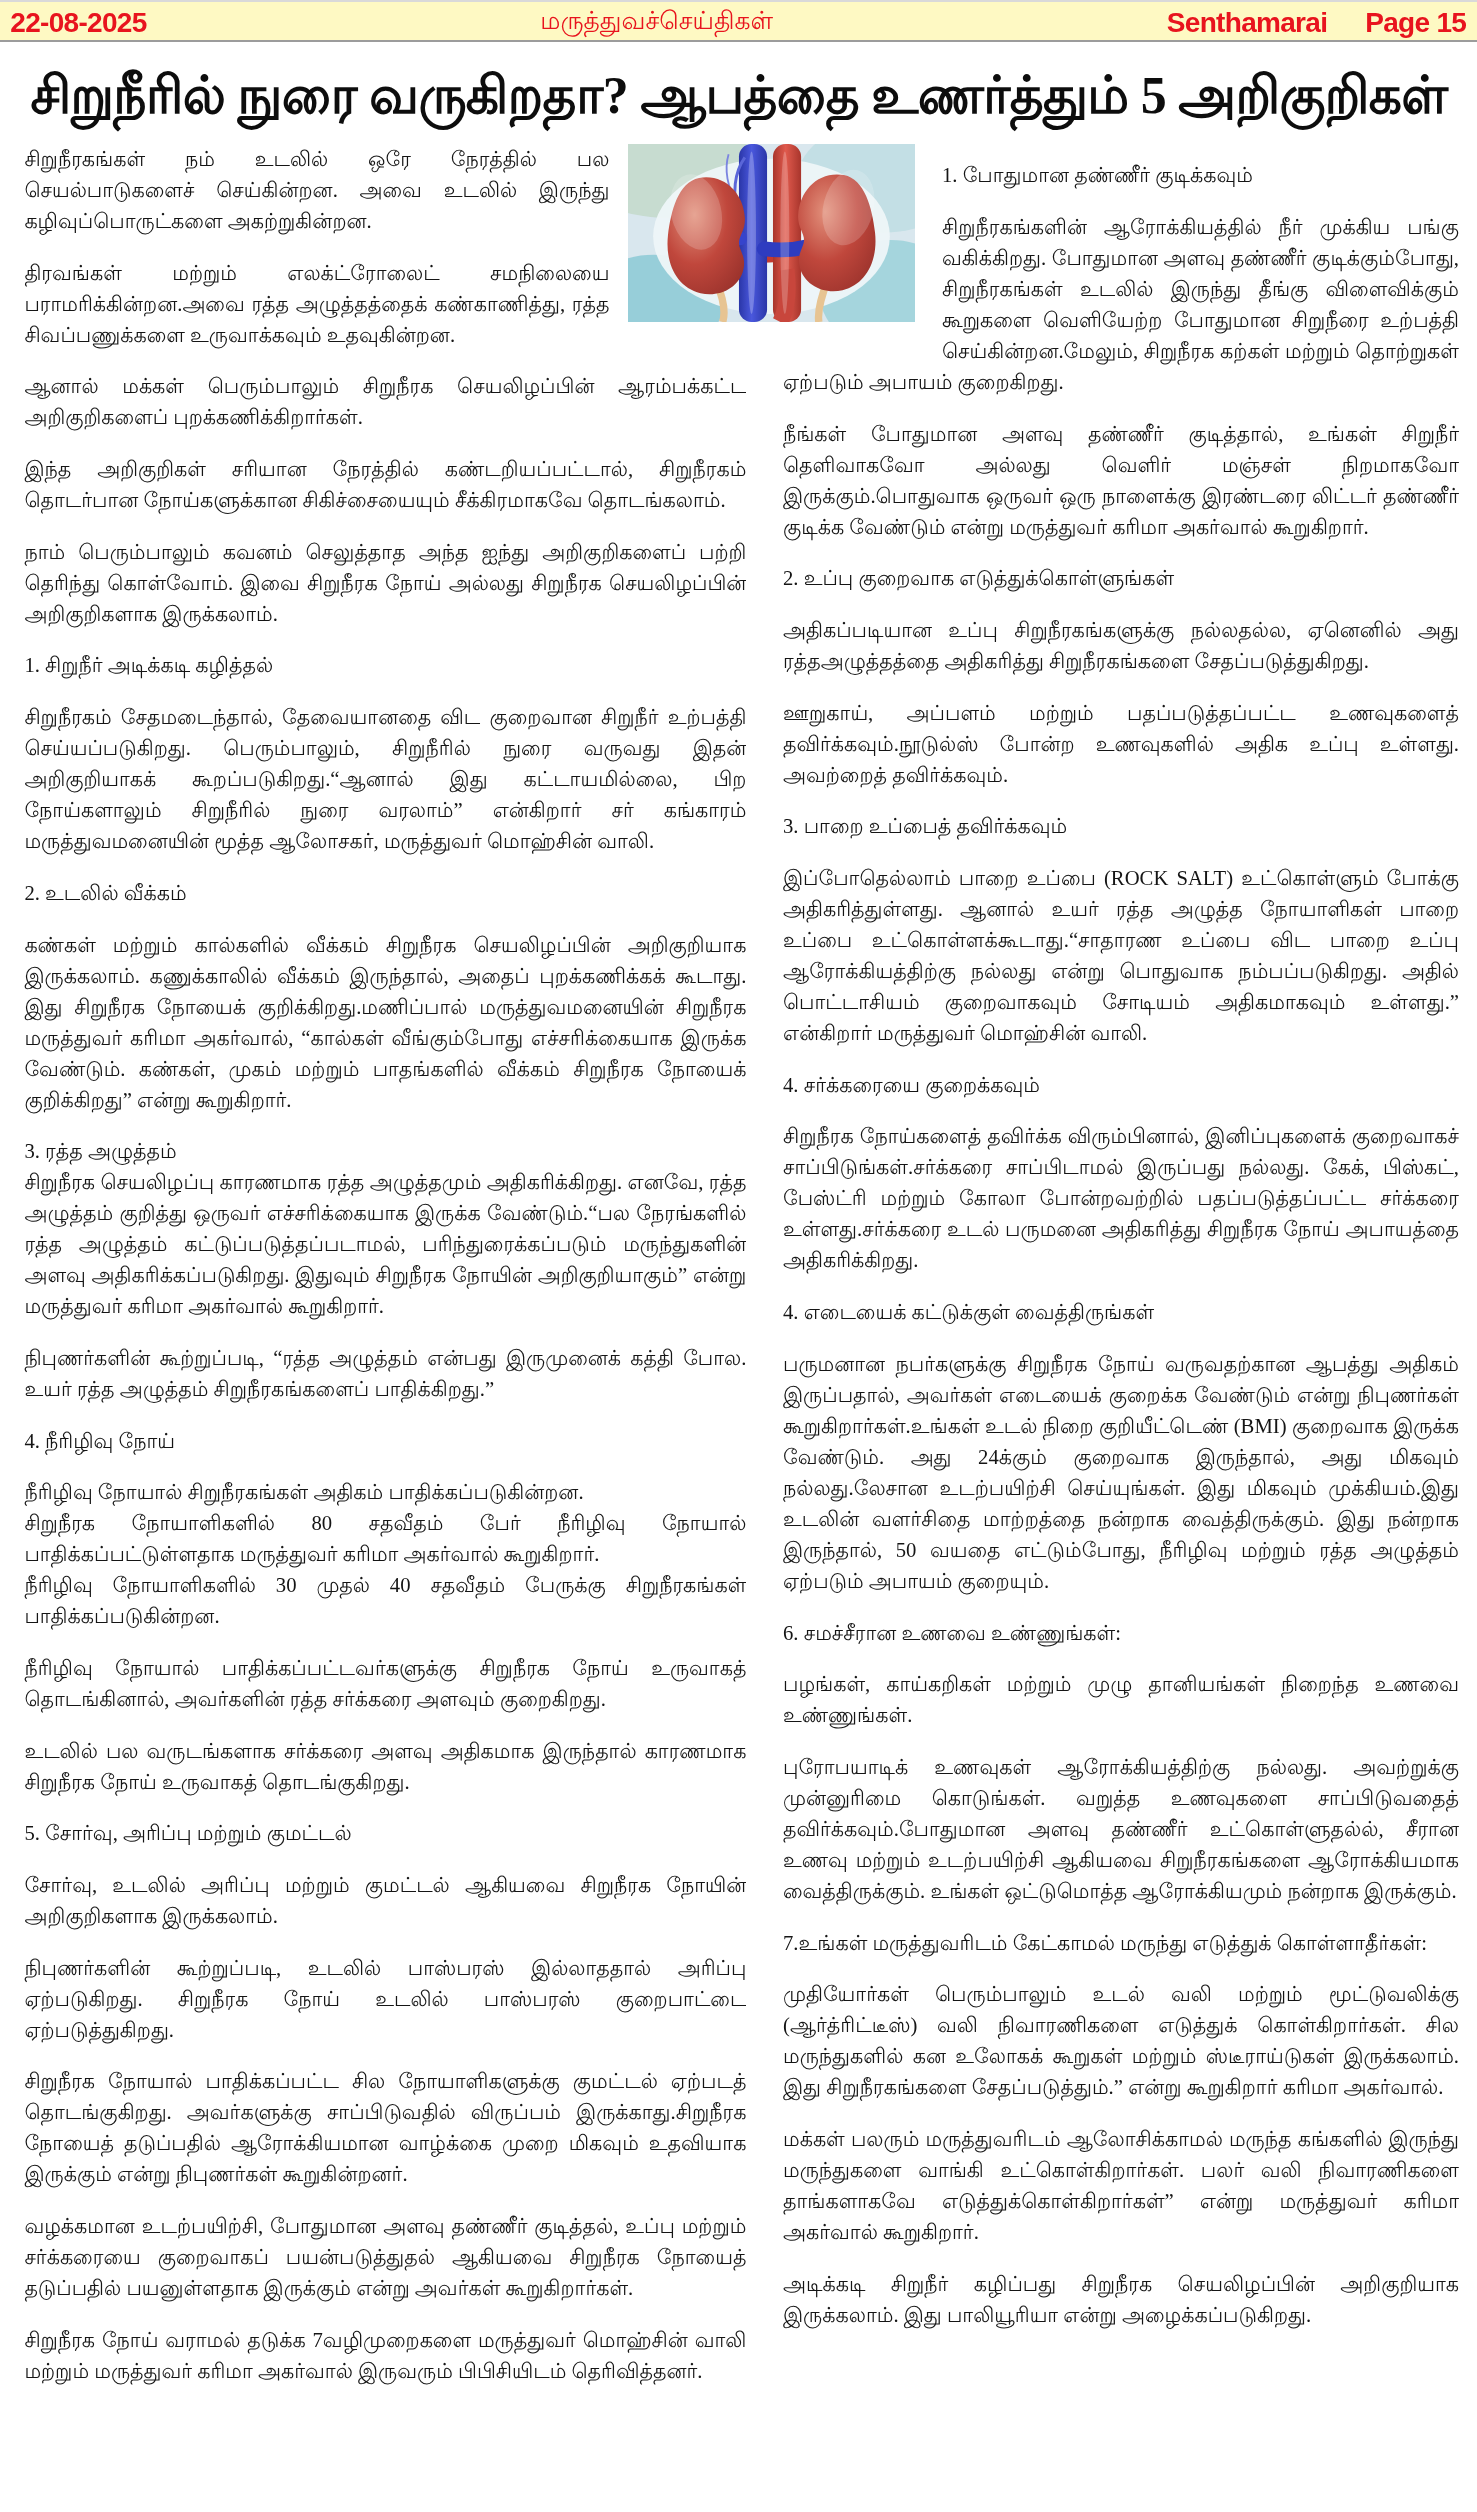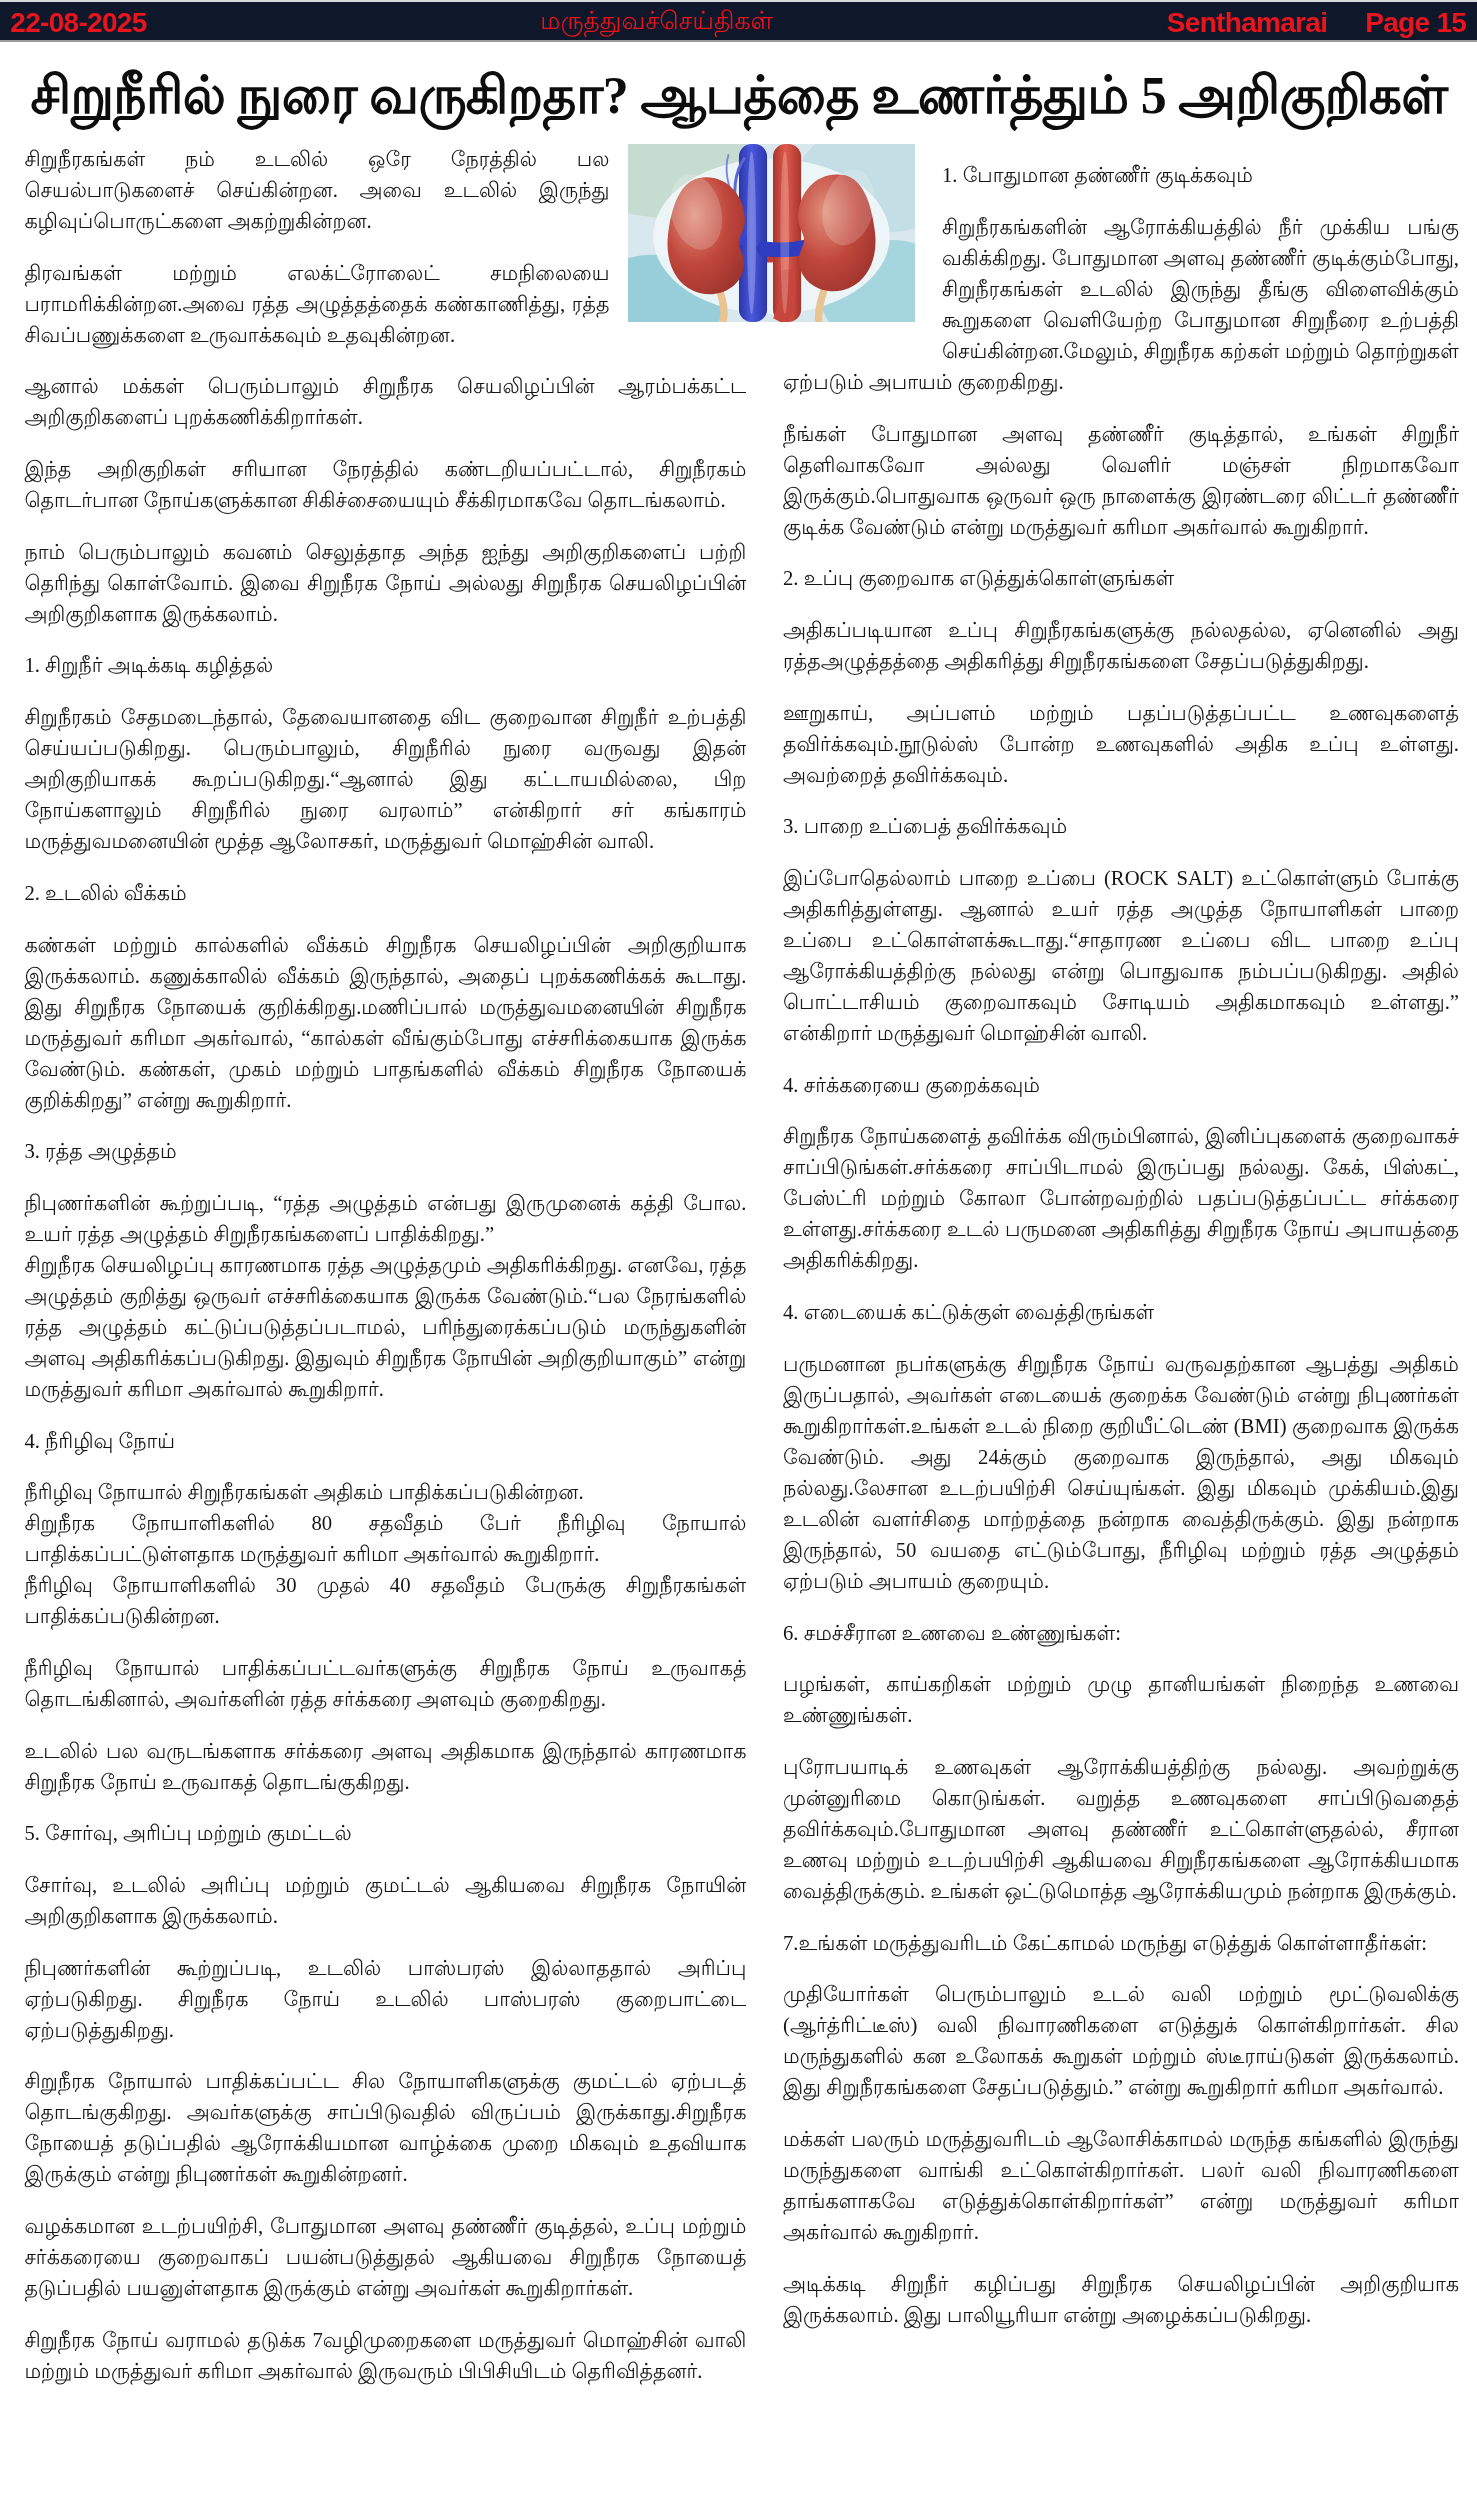--- a/index.html
+++ b/index.html
@@ -2,21 +2,21 @@
 <html style="--accent: #e8141e;font-size:11.8px"><head>
 <meta charset="utf-8">
 <style>
   html,body{margin:0;padding:0;background:#e8e8e8;}
   .page{
     position:relative;width:1478px;height:2512px;background:#ffffff;overflow:hidden;
     border-top:2.2px solid #d9d9d9;
     font-family:"Liberation Serif", serif;color:#121212;
   }
   .masthead{
-    position:absolute;top:0;left:0;right:0;height:40px;background:#0f172a;
+    position:absolute;top:0;left:0;right:0;height:40px;background:#fef9c3;
     border-bottom:2.2px solid #9c9c9c;box-sizing:border-box;
     display:flex;align-items:center;justify-content:space-between;
     padding:3px 11.8px 0 10.3px;
   }
   .m-date{
     font-family:"Liberation Sans", sans-serif;font-weight:700;font-size:28px;
     color:var(--accent,#e8141e);letter-spacing:-0.7px;
   }
   .m-section{
     font-size:25px;color:var(--accent,#e8141e);
@@ -72,22 +72,22 @@
         <div class="block para">சிறுநீரகங்கள் நம் உடலில் ஒரே நேரத்தில் பல செயல்பாடுகளைச் செய்கின்றன. அவை உடலில் இருந்து கழிவுப்பொருட்களை அகற்றுகின்றன.</div>
         <div class="block para">திரவங்கள் மற்றும் எலக்ட்ரோலைட் சமநிலையை பராமரிக்கின்றன.அவை ரத்த அழுத்தத்தைக் கண்காணித்து, ரத்த சிவப்பணுக்களை உருவாக்கவும் உதவுகின்றன.</div>
         <div class="block para">ஆனால் மக்கள் பெரும்பாலும் சிறுநீரக செயலிழப்பின் ஆரம்பக்கட்ட அறிகுறிகளைப் புறக்கணிக்கிறார்கள்.</div>
         <div class="block para">இந்த அறிகுறிகள் சரியான நேரத்தில் கண்டறியப்பட்டால், சிறுநீரகம் தொடர்பான நோய்களுக்கான சிகிச்சையையும் சீக்கிரமாகவே தொடங்கலாம்.</div>
         <div class="block para">நாம் பெரும்பாலும் கவனம் செலுத்தாத அந்த ஐந்து அறிகுறிகளைப் பற்றி தெரிந்து கொள்வோம். இவை சிறுநீரக நோய் அல்லது சிறுநீரக செயலிழப்பின் அறிகுறிகளாக இருக்கலாம்.</div>
         <div class="block head">1. சிறுநீர் அடிக்கடி கழித்தல்</div>
         <div class="block para">சிறுநீரகம் சேதமடைந்தால், தேவையானதை விட குறைவான சிறுநீர் உற்பத்தி செய்யப்படுகிறது. பெரும்பாலும், சிறுநீரில் நுரை வருவது இதன் அறிகுறியாகக் கூறப்படுகிறது.“ஆனால் இது கட்டாயமில்லை, பிற நோய்களாலும் சிறுநீரில் நுரை வரலாம்” என்கிறார் சர் கங்காரம் மருத்துவமனையின் மூத்த ஆலோசகர், மருத்துவர் மொஹ்சின் வாலி.</div>
         <div class="block head">2. உடலில் வீக்கம்</div>
         <div class="block para">கண்கள் மற்றும் கால்களில் வீக்கம் சிறுநீரக செயலிழப்பின் அறிகுறியாக இருக்கலாம். கணுக்காலில் வீக்கம் இருந்தால், அதைப் புறக்கணிக்கக் கூடாது. இது சிறுநீரக நோயைக் குறிக்கிறது.மணிப்பால் மருத்துவமனையின் சிறுநீரக மருத்துவர் கரிமா அகர்வால், “கால்கள் வீங்கும்போது எச்சரிக்கையாக இருக்க வேண்டும். கண்கள், முகம் மற்றும் பாதங்களில் வீக்கம் சிறுநீரக நோயைக் குறிக்கிறது” என்று கூறுகிறார்.</div>
         <div class="block head">3. ரத்த அழுத்தம்</div>
+        <div class="block para tight">சிறுநீரக செயலிழப்பு காரணமாக ரத்த அழுத்தமும் அதிகரிக்கிறது. எனவே, ரத்த அழுத்தம் குறித்து ஒருவர் எச்சரிக்கையாக இருக்க வேண்டும்.“பல நேரங்களில் ரத்த அழுத்தம் கட்டுப்படுத்தப்படாமல், பரிந்துரைக்கப்படும் மருந்துகளின் அளவு அதிகரிக்கப்படுகிறது. இதுவும் சிறுநீரக நோயின் அறிகுறியாகும்” என்று மருத்துவர் கரிமா அகர்வால் கூறுகிறார்.</div>
         <div class="block para">நிபுணர்களின் கூற்றுப்படி, “ரத்த அழுத்தம் என்பது இருமுனைக் கத்தி போல. உயர் ரத்த அழுத்தம் சிறுநீரகங்களைப் பாதிக்கிறது.”</div>
-        <div class="block para tight">சிறுநீரக செயலிழப்பு காரணமாக ரத்த அழுத்தமும் அதிகரிக்கிறது. எனவே, ரத்த அழுத்தம் குறித்து ஒருவர் எச்சரிக்கையாக இருக்க வேண்டும்.“பல நேரங்களில் ரத்த அழுத்தம் கட்டுப்படுத்தப்படாமல், பரிந்துரைக்கப்படும் மருந்துகளின் அளவு அதிகரிக்கப்படுகிறது. இதுவும் சிறுநீரக நோயின் அறிகுறியாகும்” என்று மருத்துவர் கரிமா அகர்வால் கூறுகிறார்.</div>
         <div class="block head">4. நீரிழிவு நோய்</div>
         <div class="block para">நீரிழிவு நோயால் சிறுநீரகங்கள் அதிகம் பாதிக்கப்படுகின்றன.</div>
         <div class="block para tight">சிறுநீரக நோயாளிகளில் 80 சதவீதம் பேர் நீரிழிவு நோயால் பாதிக்கப்பட்டுள்ளதாக மருத்துவர் கரிமா அகர்வால் கூறுகிறார்.</div>
         <div class="block para tight">நீரிழிவு நோயாளிகளில் 30 முதல் 40 சதவீதம் பேருக்கு சிறுநீரகங்கள் பாதிக்கப்படுகின்றன.</div>
         <div class="block para">நீரிழிவு நோயால் பாதிக்கப்பட்டவர்களுக்கு சிறுநீரக நோய் உருவாகத் தொடங்கினால், அவர்களின் ரத்த சர்க்கரை அளவும் குறைகிறது.</div>
         <div class="block para">உடலில் பல வருடங்களாக சர்க்கரை அளவு அதிகமாக இருந்தால் காரணமாக சிறுநீரக நோய் உருவாகத் தொடங்குகிறது.</div>
         <div class="block head">5. சோர்வு, அரிப்பு மற்றும் குமட்டல்</div>
         <div class="block para">சோர்வு, உடலில் அரிப்பு மற்றும் குமட்டல் ஆகியவை சிறுநீரக நோயின் அறிகுறிகளாக இருக்கலாம்.</div>
         <div class="block para">நிபுணர்களின் கூற்றுப்படி, உடலில் பாஸ்பரஸ் இல்லாததால் அரிப்பு ஏற்படுகிறது. சிறுநீரக நோய் உடலில் பாஸ்பரஸ் குறைபாட்டை ஏற்படுத்துகிறது.</div>
         <div class="block para">சிறுநீரக நோயால் பாதிக்கப்பட்ட சில நோயாளிகளுக்கு குமட்டல் ஏற்படத் தொடங்குகிறது. அவர்களுக்கு சாப்பிடுவதில் விருப்பம் இருக்காது.சிறுநீரக நோயைத் தடுப்பதில் ஆரோக்கியமான வாழ்க்கை முறை மிகவும் உதவியாக இருக்கும் என்று நிபுணர்கள் கூறுகின்றனர்.</div>

